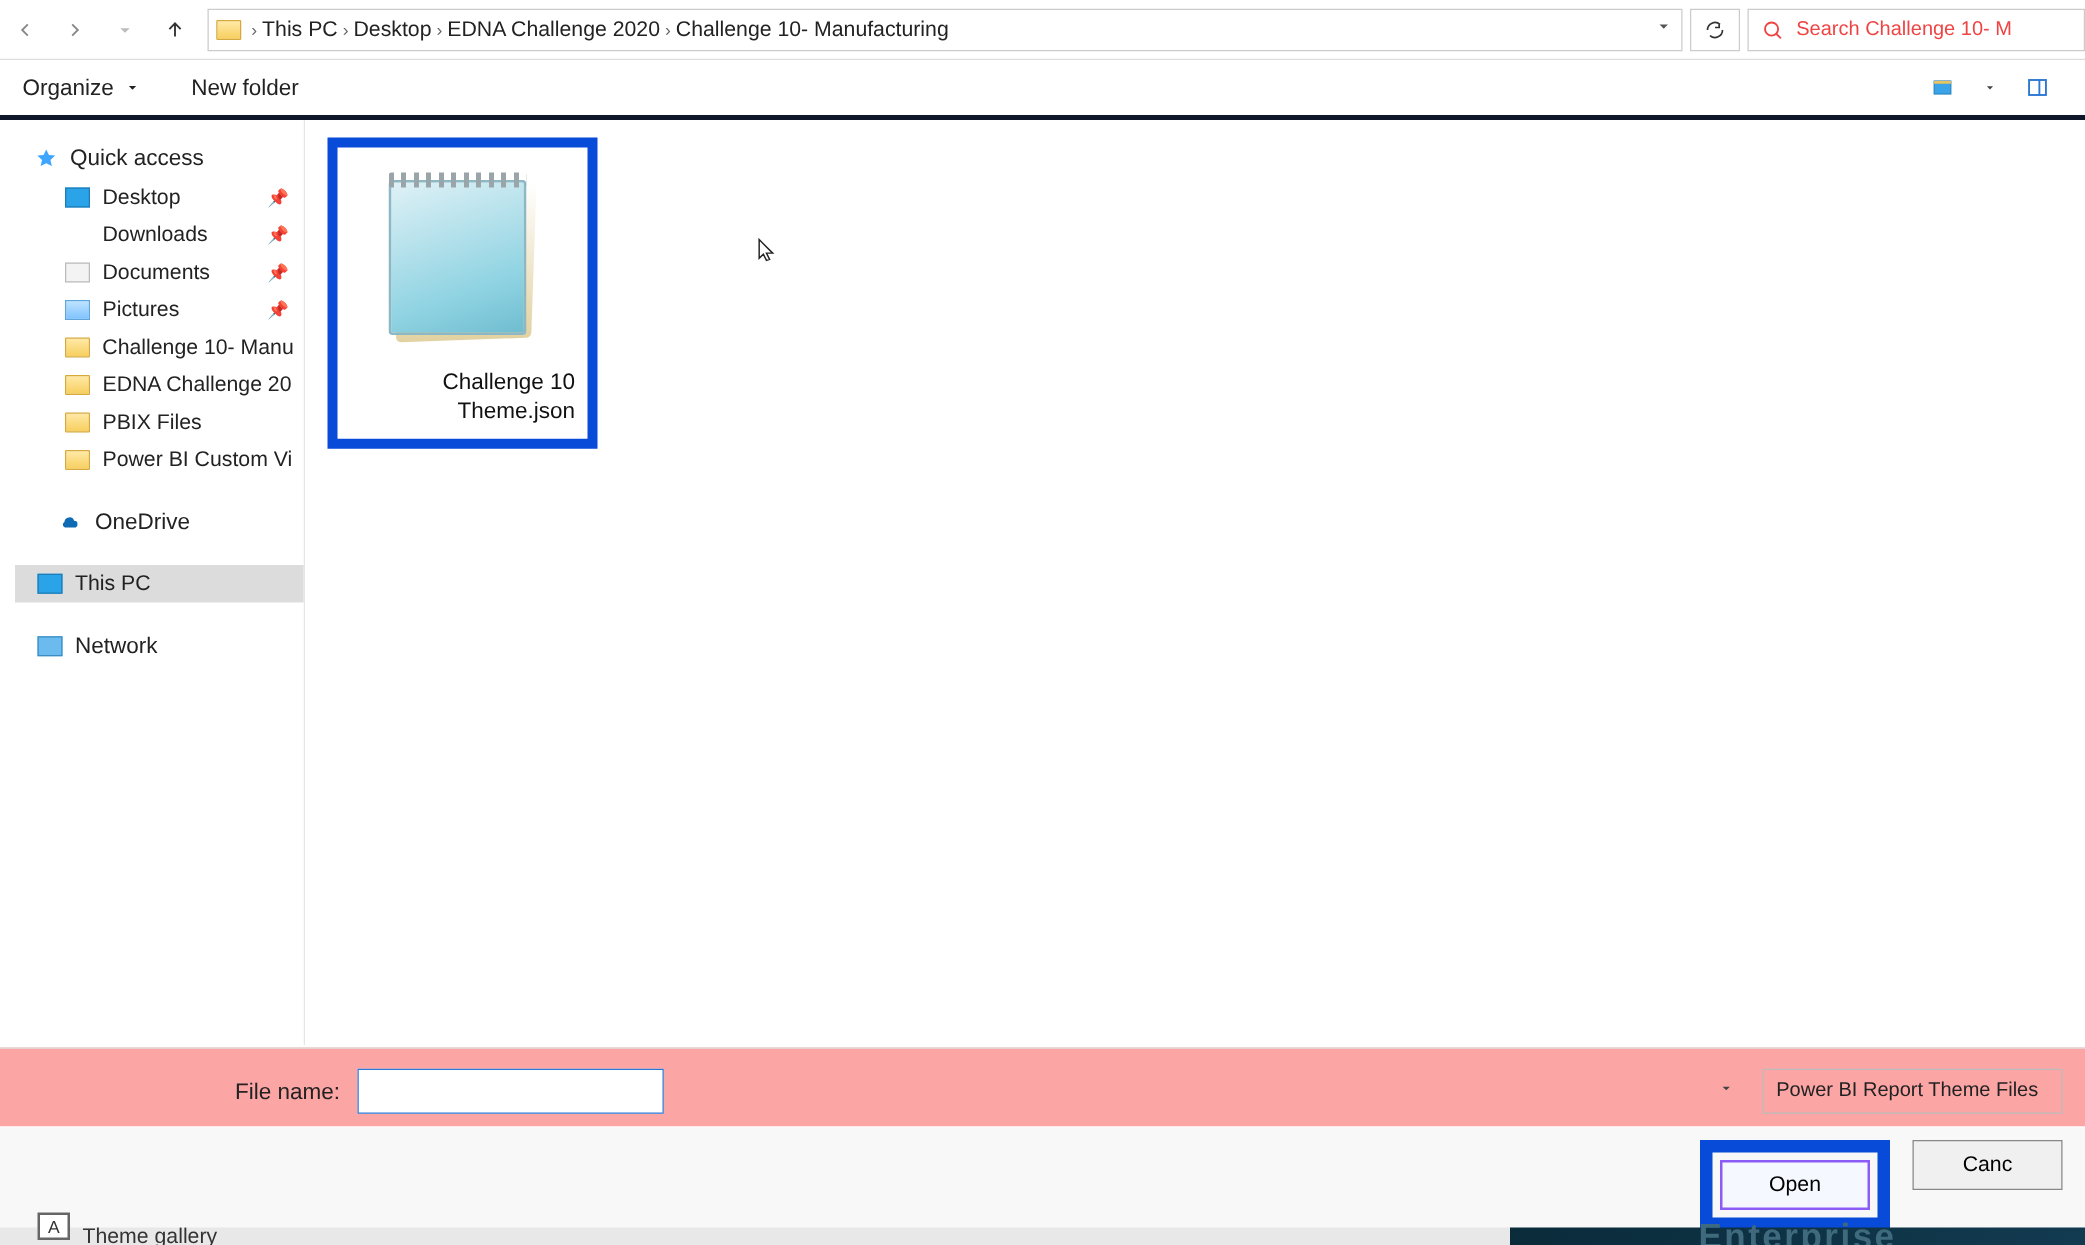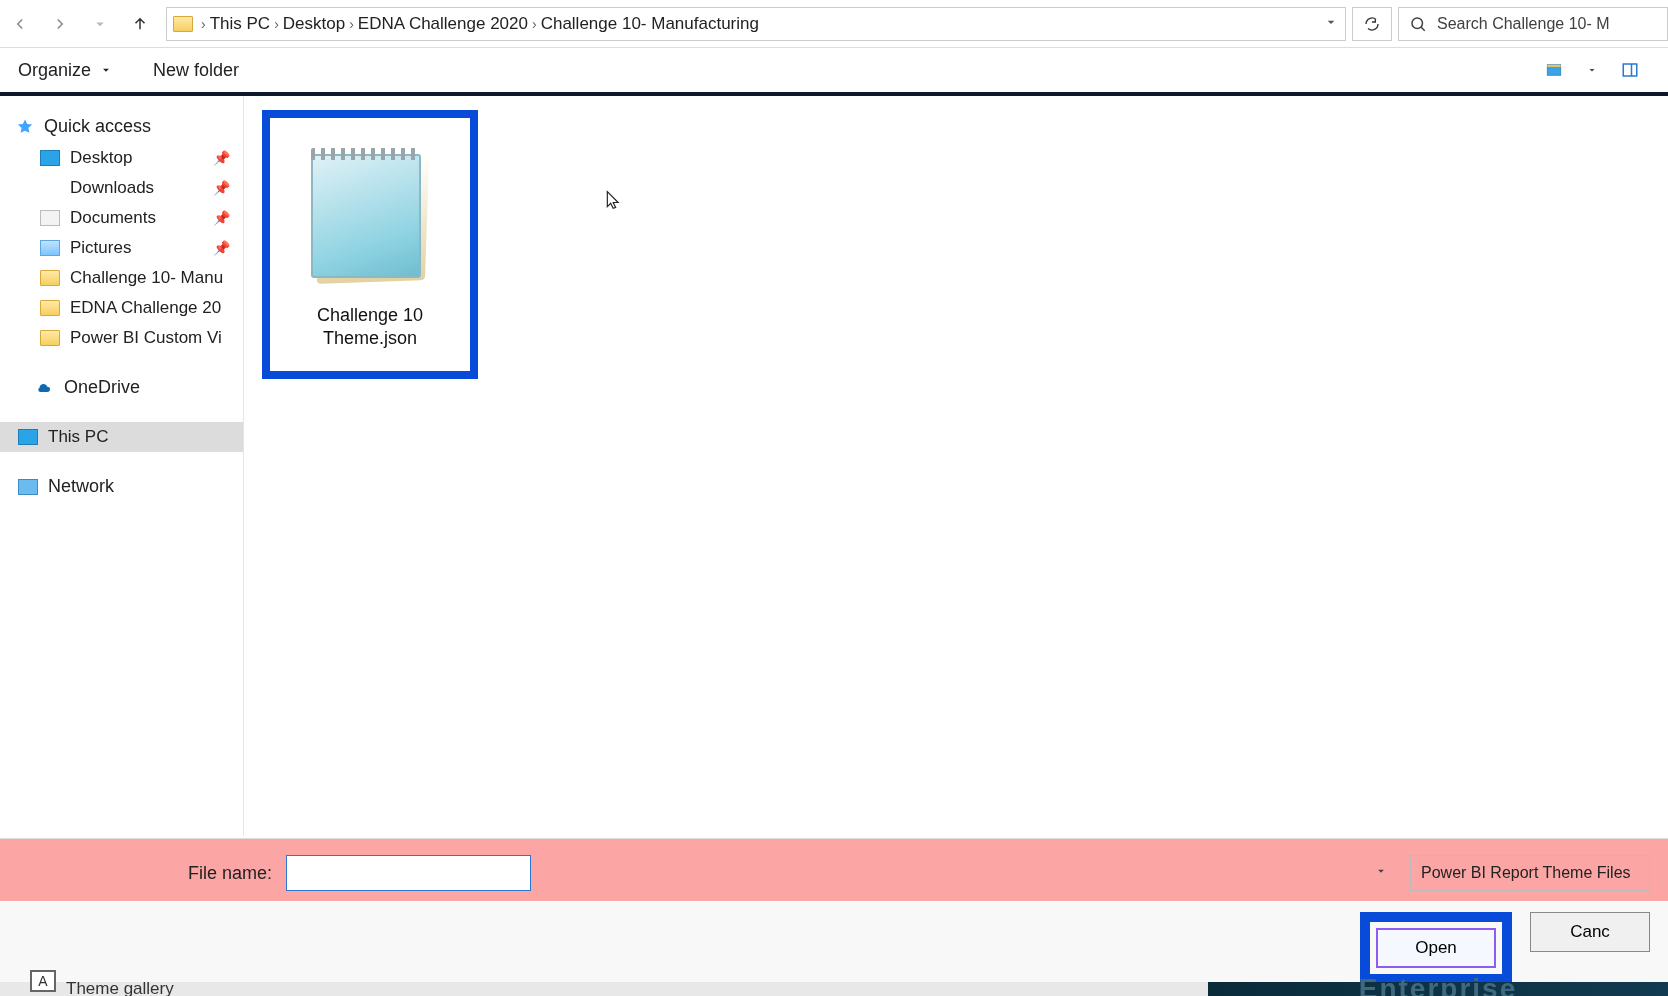--- a/index.html
+++ b/index.html
@@ -9,51 +9,51 @@
 .addr-row { display: flex; align-items: center; height: 48px; border-bottom: 1px solid #ddd; }
 .nav-arrow { width: 40px; height: 48px; display: flex; align-items: center; justify-content: center; color: #888; }
 .nav-arrow svg { width: 18px; height: 18px; }
 .up-arrow { width: 40px; height: 48px; display: flex; align-items: center; justify-content: center; color: #333; }
 .addr-box { flex: 1; margin: 0 6px; border: 1px solid #ccc; height: 34px; display: flex; align-items: center; padding: 0 6px; gap: 4px; overflow: hidden; }
 .addr-folder-icon { width: 20px; height: 16px; background: linear-gradient(#ffe9a6,#f7cf5f); border: 1px solid #d6a93a; border-radius: 1px; margin-right: 4px; }
 .crumb { display: flex; align-items: center; gap: 8px; color: #222; font-size: 17px; white-space: nowrap; cursor: pointer; }
 .chev { color: #666; font-size: 14px; }
 .addr-drop { margin-left: auto; color: #555; }
 .refresh { width: 40px; display: flex; align-items: center; justify-content: center; color: #333; border: 1px solid #ccc; height: 34px; margin-right: 6px; }
-.search-box { width: 270px; border: 1px solid #ccc; height: 34px; display: flex; align-items: center; padding: 0 10px; color: #404040; gap: 10px; font-size: 16px; overflow: hidden; }
+.search-box { width: 270px; border: 1px solid #ccc; height: 34px; display: flex; align-items: center; padding: 0 10px; color: #ef4444; gap: 10px; font-size: 16px; overflow: hidden; }
 
 
 .toolbar { height: 48px; display: flex; align-items: center; padding: 0 18px; gap: 40px; border-bottom: 4px solid #0f172a; }
 .tool-btn { color: #222; font-size: 18px; display: flex; align-items: center; gap: 8px; cursor: pointer; }
 .spacer { flex: 1; }
 .view-icons { display: flex; align-items: center; gap: 14px; margin-right: 8px; }
 .vi { width: 24px; height: 20px; display: inline-flex; align-items: center; justify-content: center; color: #444; }
 
 
 .main { display: flex; height: 740px; }
 .sidebar { width: 244px; border-right: 1px solid #e5e5e5; padding-top: 14px; overflow: hidden; }
-.side-group { margin-bottom: 18px; }
+.side-group { margin-bottom: 18px; margin-left: 12px; }
 .side-title { display: flex; align-items: center; gap: 10px; padding: 6px 16px; font-size: 18px; color: #222; }
 .side-item { display: flex; align-items: center; gap: 10px; padding: 5px 8px 5px 40px; font-size: 17px; color: #222; position: relative; white-space: nowrap; cursor: pointer; }
 .side-item.selected { background: #dcdcdc; }
 .pin { position: absolute; right: 12px; color: #777; font-size: 14px; }
 .star { width: 18px; height: 18px; color: #3ea6ff; display: inline-flex; align-items: center; }
 .ico { width: 20px; height: 16px; display: inline-block; }
 .ico.folder { background: linear-gradient(#ffe9a6,#f7cf5f); border: 1px solid #d6a93a; border-radius: 1px; }
 .ico.desk { background: #2aa3e8; border: 1px solid #1e7db6; }
 .ico.dl { background: transparent; }
 .ico.doc { background: #f3f3f3; border: 1px solid #bbb; }
 .ico.pic { background: linear-gradient(#bfe3ff,#7fc3ff); border: 1px solid #5fa6dd; }
 .ico.cloud { color: #0f6ab4; }
 .ico.pc { background: #2aa3e8; border: 1px solid #1e7db6; }
 .ico.net { background: #6bbbee; border: 1px solid #3a8cc4; }
 
 
 .files { flex: 1; padding: 14px 18px; position: relative; }
-.file-tile { width: 200px; text-align: center; padding: 20px; cursor: pointer; }
+.file-tile { width: 200px; text-align: right; padding: 10px; cursor: pointer; }
 .highlight-box { border: 8px solid #074bd8; display: inline-block; }
 .file-icon { width: 130px; height: 150px; margin: 6px auto 10px; position: relative; }
 .notepad-back { position: absolute; left: 14px; top: 14px; width: 108px; height: 124px; background: linear-gradient(#fff,#e2d2a2); border-radius: 4px; transform: skewX(-4deg) rotate(-2deg); }
 .notepad-front { position: absolute; left: 6px; top: 10px; width: 110px; height: 124px; background: linear-gradient(160deg,#dff1f6 0%, #8fd3e2 70%, #6fbdd0 100%); border: 2px solid #8cb8c4; border-radius: 3px; }
 .notepad-spiral { position: absolute; left: 6px; top: 4px; width: 110px; height: 12px; background: repeating-linear-gradient(90deg,#9aa5aa 0 4px, transparent 4px 10px); border-radius: 2px; }
 .file-label { font-size: 18px; line-height: 1.3; color: #111; }
 
 .cursor-mark { position: absolute; left: 360px; top: 92px; font-size: 22px; color: #222; pointer-events: none; }
 
 
@@ -200,20 +200,24 @@
       <div class="side-item">
           <span class="ico folder"></span>
           <span>Challenge 10- Manu</span>
         </div>
       <div class="side-item">
           <span class="ico folder"></span>
           <span>EDNA Challenge 20</span>
         </div>
       <div class="side-item">
           <span class="ico folder"></span>
+          <span>PBIX Files</span>
+        </div>
+      <div class="side-item">
+          <span class="ico folder"></span>
           <span>Power BI Custom Vi</span>
         </div>
     </div>
     <div class="side-group">
       <div class="side-title" style="padding-left:34px">
         <span class="ico cloud">
           <svg viewBox="0 0 24 24" width="20" height="16" fill="#0f6ab4">
               <path d="M6 18h11a4 4 0 000-8 6 6 0 00-11.7 1.5A3.5 3.5 0 006 18z"></path>
             </svg>
         </span>

